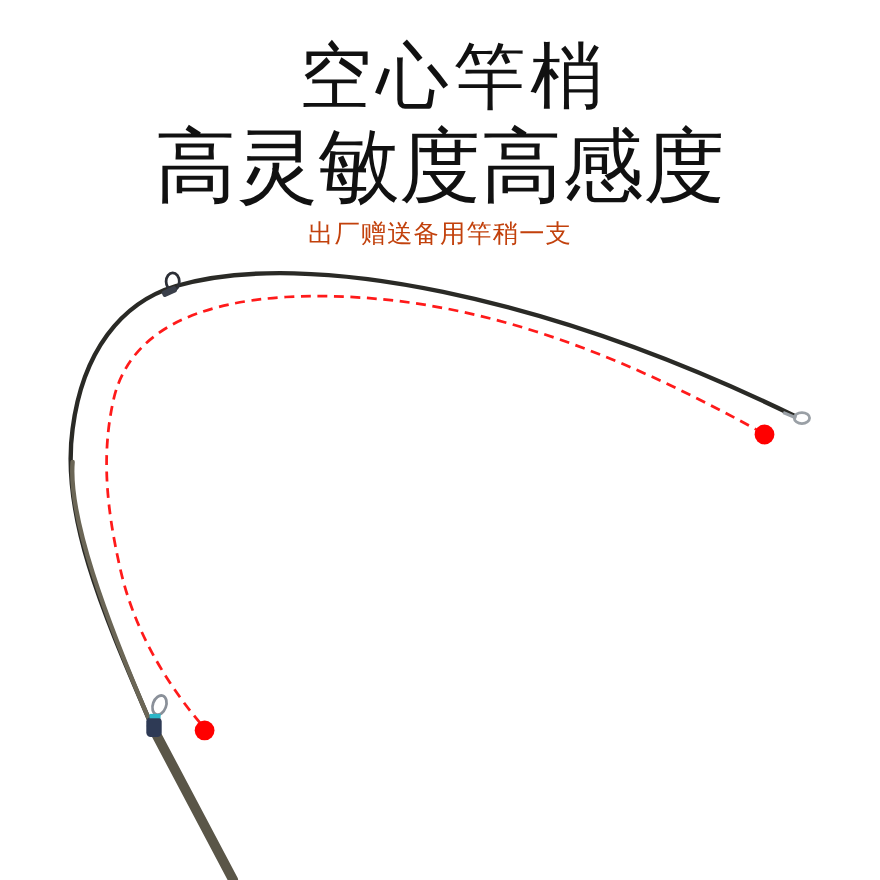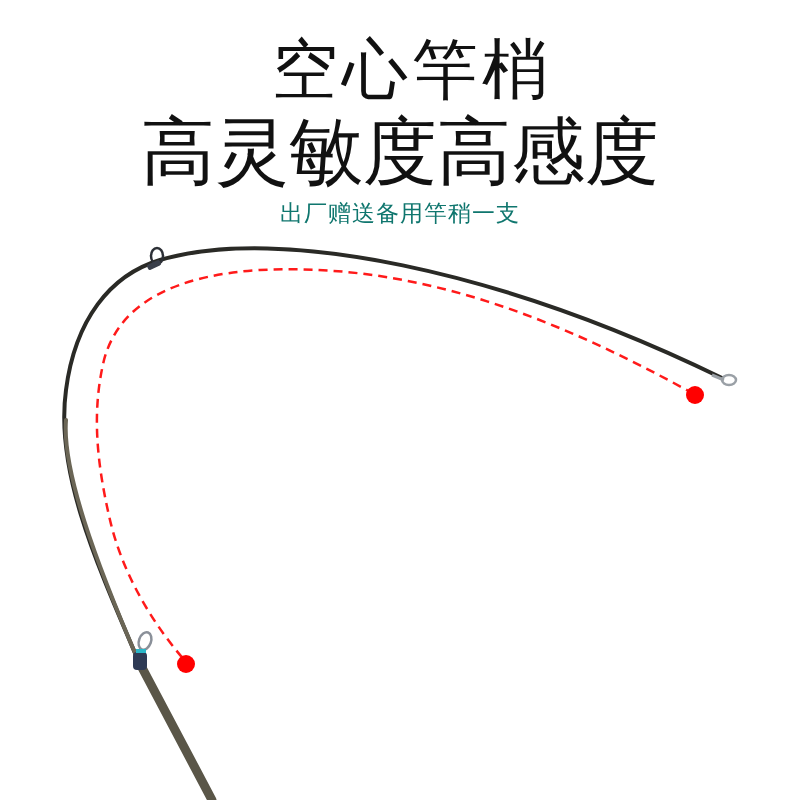--- a/index.html
+++ b/index.html
@@ -1,21 +1,21 @@
 <!DOCTYPE html>
 <html><head>
   <meta charset="utf-8">
   <style>
     html, body { margin: 0; padding: 0; background: #ffffff; }
     body { width: 800px; height: 800px; position: relative; overflow: hidden;
            font-family: "DejaVu Sans", "Liberation Sans", sans-serif; }
     .title { position: absolute; left: 0; width: 800px; text-align: center; color: #111; }
     .title-1 { top: 30px; font-size: 66px; font-weight: 400; letter-spacing: 4px; line-height: 80px; margin-left: 12px; }
     .title-2 { top: 106px; font-size: 74px; font-weight: 400; letter-spacing: 0px; line-height: 90px; }
-    .subtitle { top: 198px; font-size: 23px; font-weight: 400; letter-spacing: 1px; line-height: 30px; color: #0f766e; }
+    .subtitle { top: 198px; font-size: 23px; font-weight: 400; letter-spacing: 1px; line-height: 30px; color: #c2410c; }
     svg.scene { position: absolute; left: 0; top: 0; }
   </style>
 </head>
 <body>
 
 <div class="title title-1">空心竿梢</div>
 <div class="title title-2">高灵敏度高感度</div>
 <div class="title subtitle">出厂赠送备用竿稍一支</div>
 
 <svg class="scene" width="800" height="800" viewBox="0 0 800 800">

